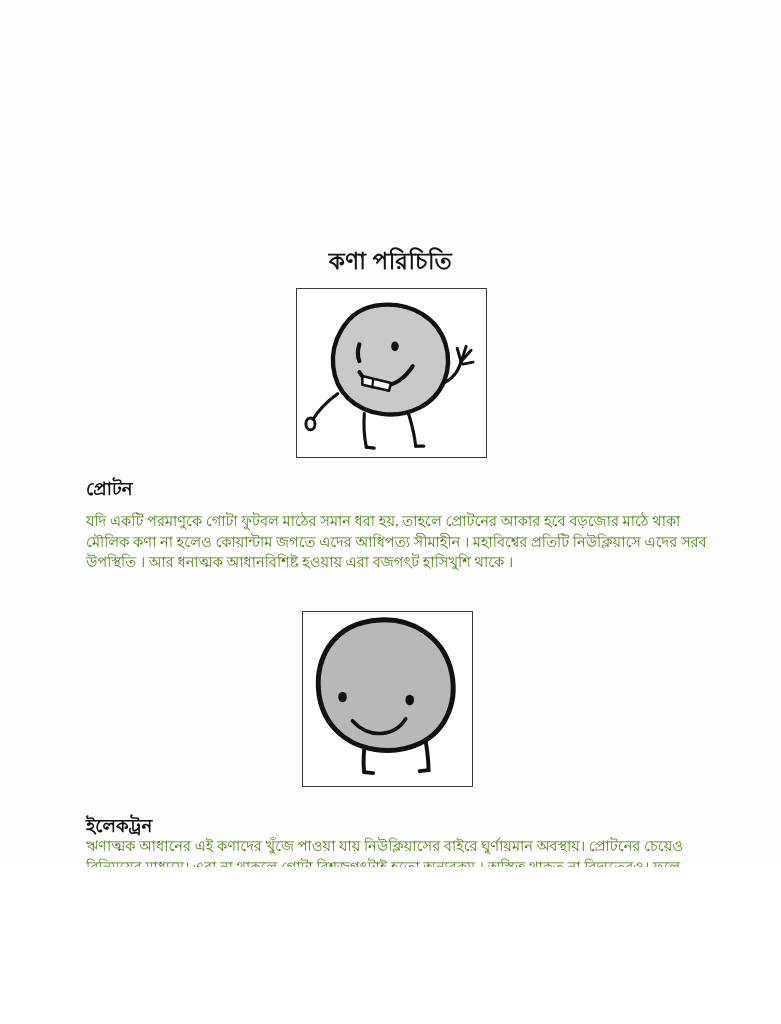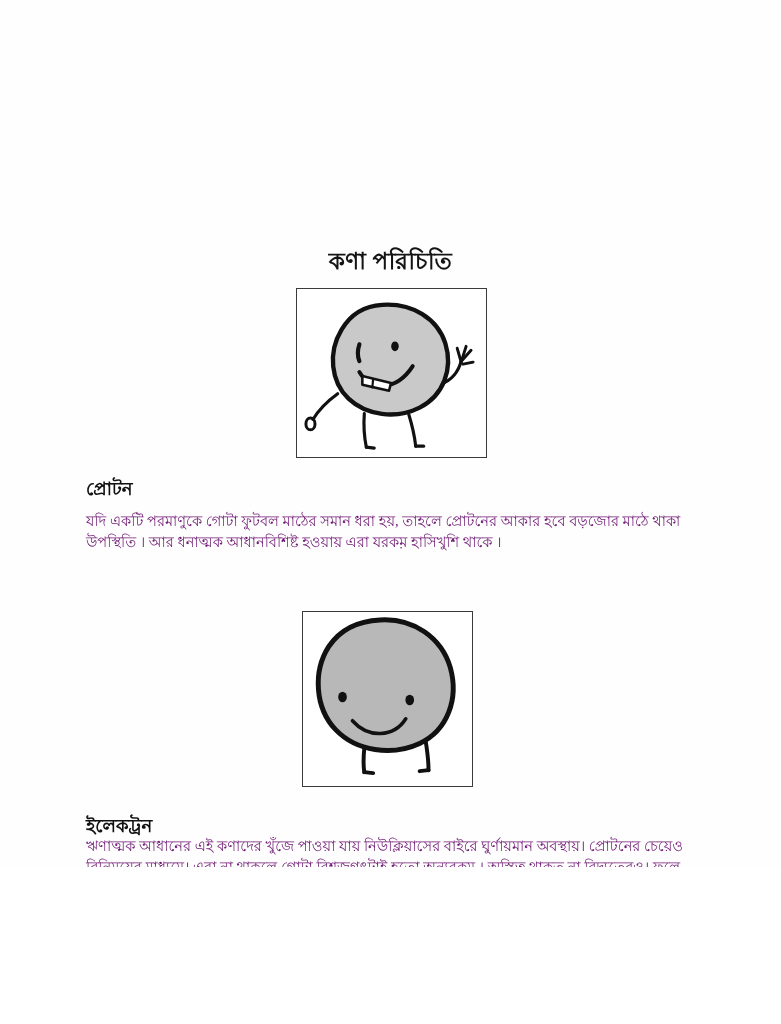--- a/index.html
+++ b/index.html
@@ -67,21 +67,21 @@
   #heading-electron { top: 812px; }
 
   
   .paragraph {
     position: absolute;
     left: 86px;
     width: 609px;
     font-size: 14.6px;
     line-height: 20.6px;
     text-align: justify;
-    color: #701a75;
+    color: #4d7c0f;
   }
   .paragraph .line {
     display: block;
     white-space: nowrap;
   }
   .paragraph .line.justify {
     display: flex;
     justify-content: space-between;
   }
   .paragraph .line.justify > span {
@@ -137,21 +137,24 @@
       <path d="M77 90.5 L76 100.5" fill="none" stroke="#111111" stroke-width="2.2"></path>
     </svg>
   </div>
 
   <div class="section-heading" id="heading-proton">প্রোটন</div>
 
   <div class="paragraph" id="paragraph-proton">
     <span class="line justify">
       <span>যদি একটি পরমাণুকে গোটা ফুটবল মাঠের সমান ধরা হয়, তাহলে প্রোটনের আকার হবে বড়জোর মাঠে থাকা</span>
     </span>
-    <span class="line">উপস্থিতি । আর ধনাত্মক আধানবিশিষ্ট হওয়ায় এরা যরকম় হাসিখুশি থাকে ।</span>
+    <span class="line justify">
+      <span>মৌলিক কণা না হলেও কোয়ান্টাম জগতে এদের আধিপত্য সীমাহীন । মহাবিশ্বের প্রতিটি নিউক্লিয়াসে এদের সরব</span>
+    </span>
+    <span class="line">উপস্থিতি । আর ধনাত্মক আধানবিশিষ্ট হওয়ায় এরা বজগৎট় হাসিখুশি থাকে ।</span>
   </div>
 
   <div class="figure" id="figure-electron">
     <svg viewBox="0 0 171 176" xmlns="http://www.w3.org/2000/svg">
 
       <path d="M62 138 C61 148 61 155 62 162" fill="none" stroke="#111111" stroke-width="4" stroke-linecap="round"></path>
       <path d="M62 162 L71 163" fill="none" stroke="#111111" stroke-width="4" stroke-linecap="round"></path>
       <path d="M124 130 C126 142 127 152 127 160" fill="none" stroke="#111111" stroke-width="4" stroke-linecap="round"></path>
       <path d="M127 160 L118 161" fill="none" stroke="#111111" stroke-width="4" stroke-linecap="round"></path>
 

